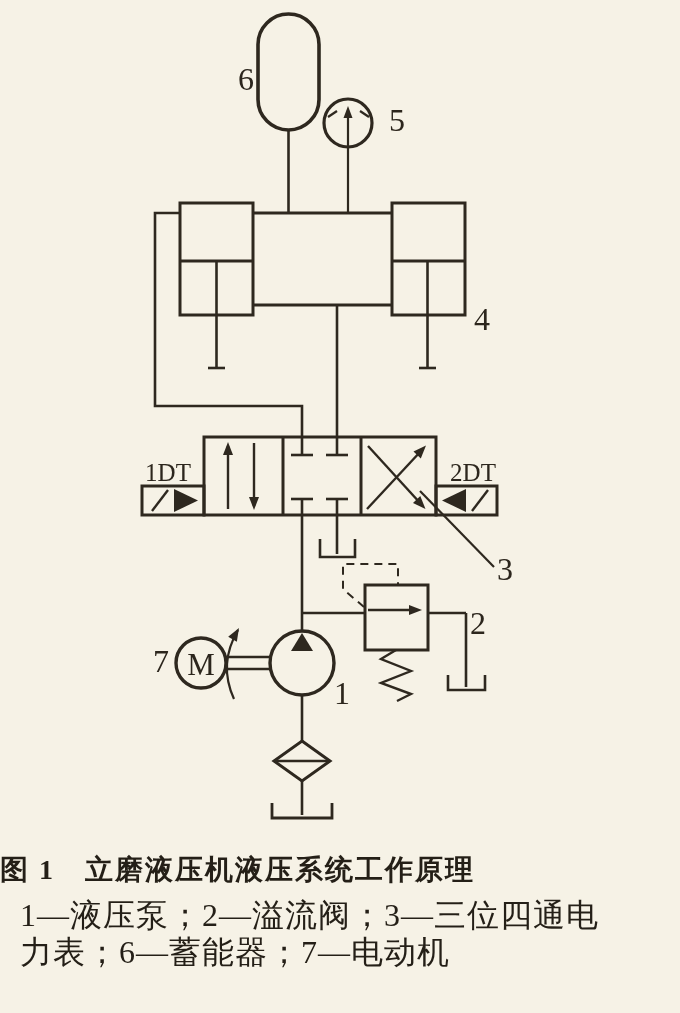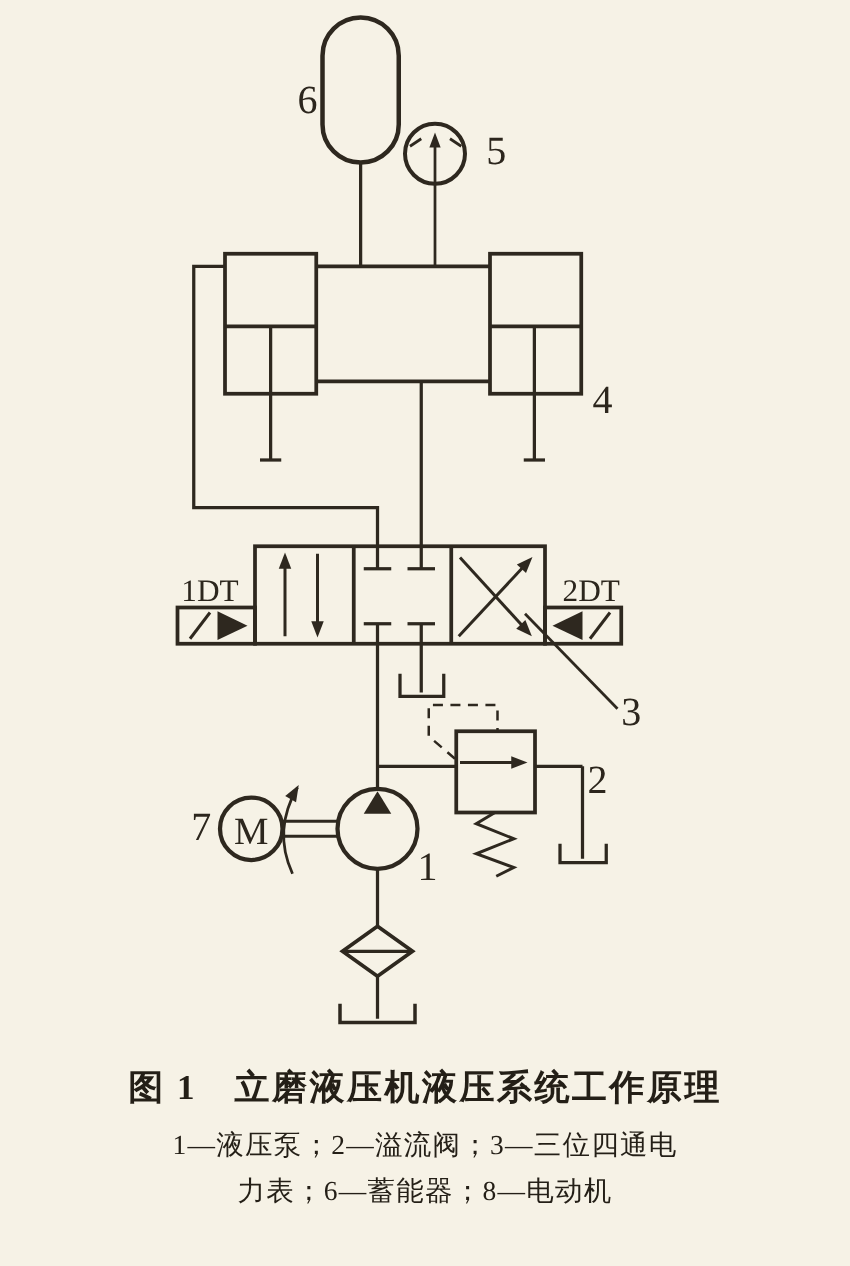--- a/index.html
+++ b/index.html
@@ -8,34 +8,34 @@
     background:#f6f2e6;
     overflow:hidden;
     font-family:"Liberation Serif", serif;
     color:#2c261d;
   }
   .page{position:relative;width:680px;height:1013px;}
   svg{display:block;}
   .num-label{font-family:"Liberation Serif", serif;}
   .caption{
     width:680px;
-    text-align:center;
     color:#241f17;
   }
   .caption-title{
     margin-top:6px;
     font-size:28px;
     font-weight:bold;
     letter-spacing:2px;
   }
   .caption-legend{
     margin-top:8px;
-    font-size:22px;
+    font-size:32px;
     line-height:37px;
     letter-spacing:1px;
+    padding-left:20px;
   }
 </style>
 </head>
 <body>
 
 <div class="page">
 
 <svg width="680" height="845" viewBox="0 0 680 845">
   <g stroke="#2e281f" fill="none" stroke-width="3" stroke-linecap="butt">
 
@@ -157,17 +157,17 @@
       <line x1="302" y1="781" x2="302" y2="815" stroke-width="2.6"></line>
       <polyline points="272,803 272,818 332,818 332,803" stroke-width="2.8"></polyline>
     </g>
   </g>
 </svg>
 
 <div class="caption">
   <div class="caption-title">图 1　立磨液压机液压系统工作原理</div>
   <div class="caption-legend">
     <div>1—液压泵；2—溢流阀；3—三位四通电</div>
-    <div>力表；6—蓄能器；8—电动机</div>
+    <div>力表；6—蓄能器；7—电动机</div>
   </div>
 </div>
 
 </div>
 
 </body></html>

